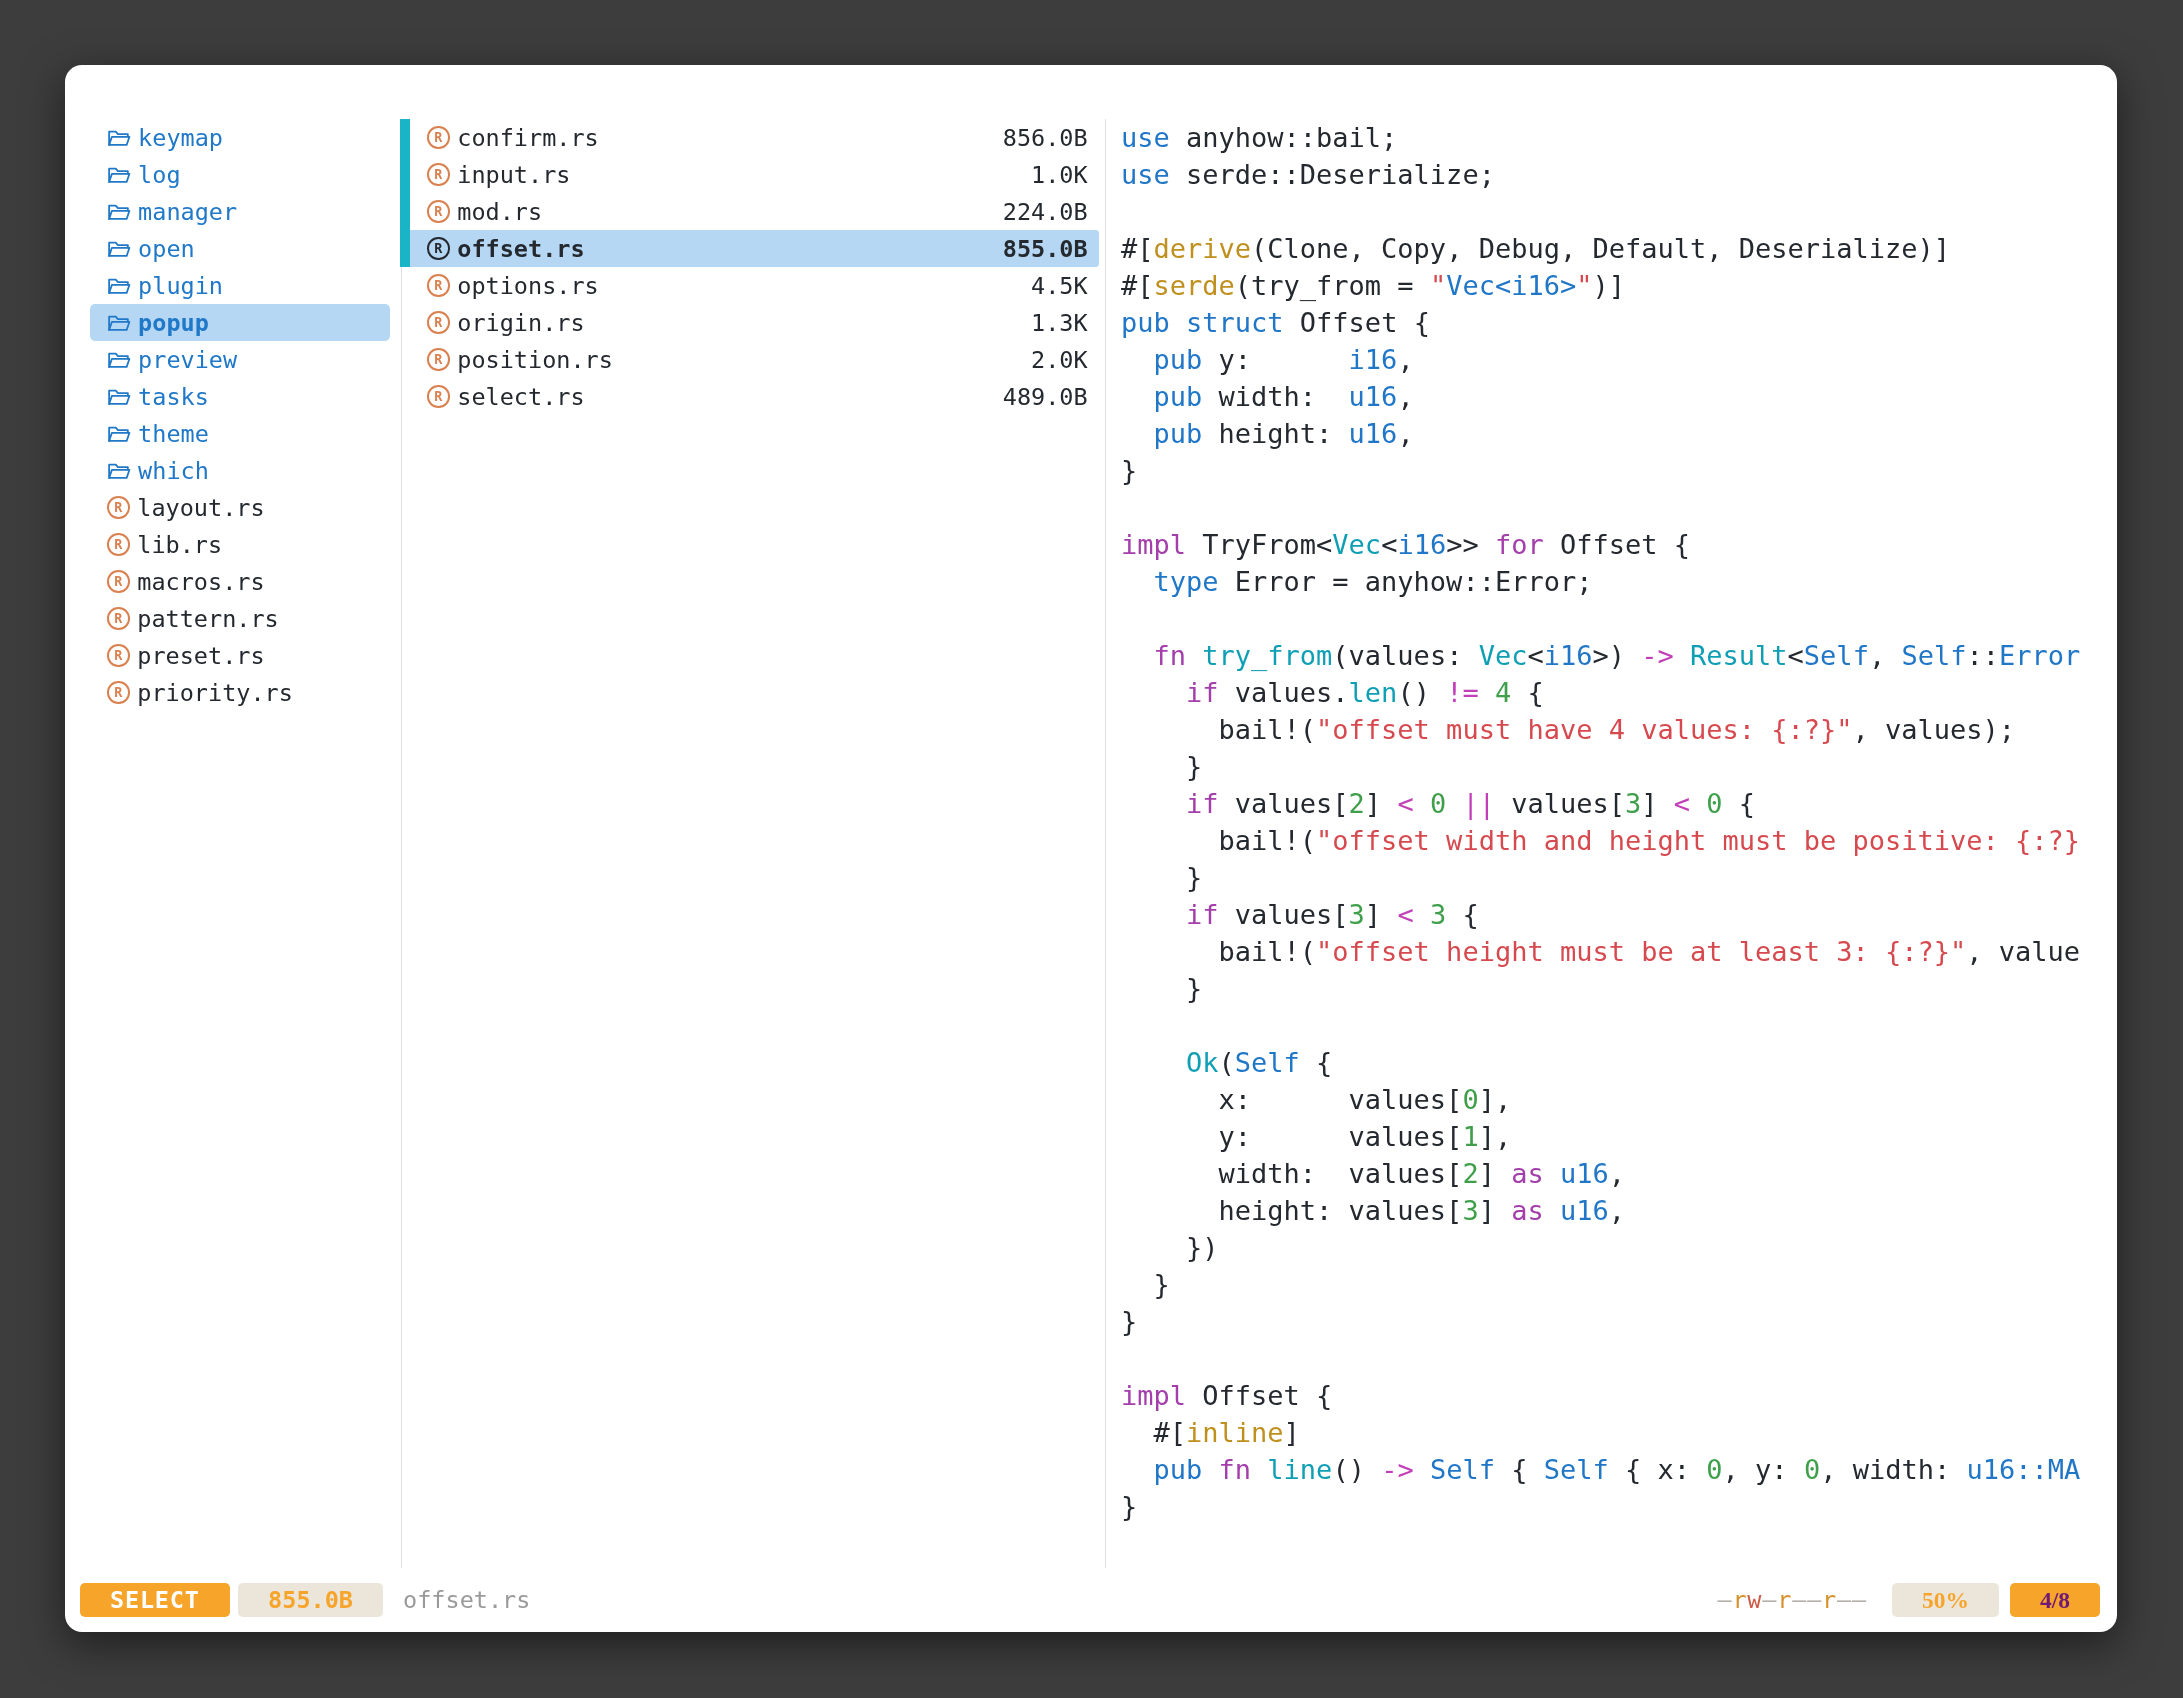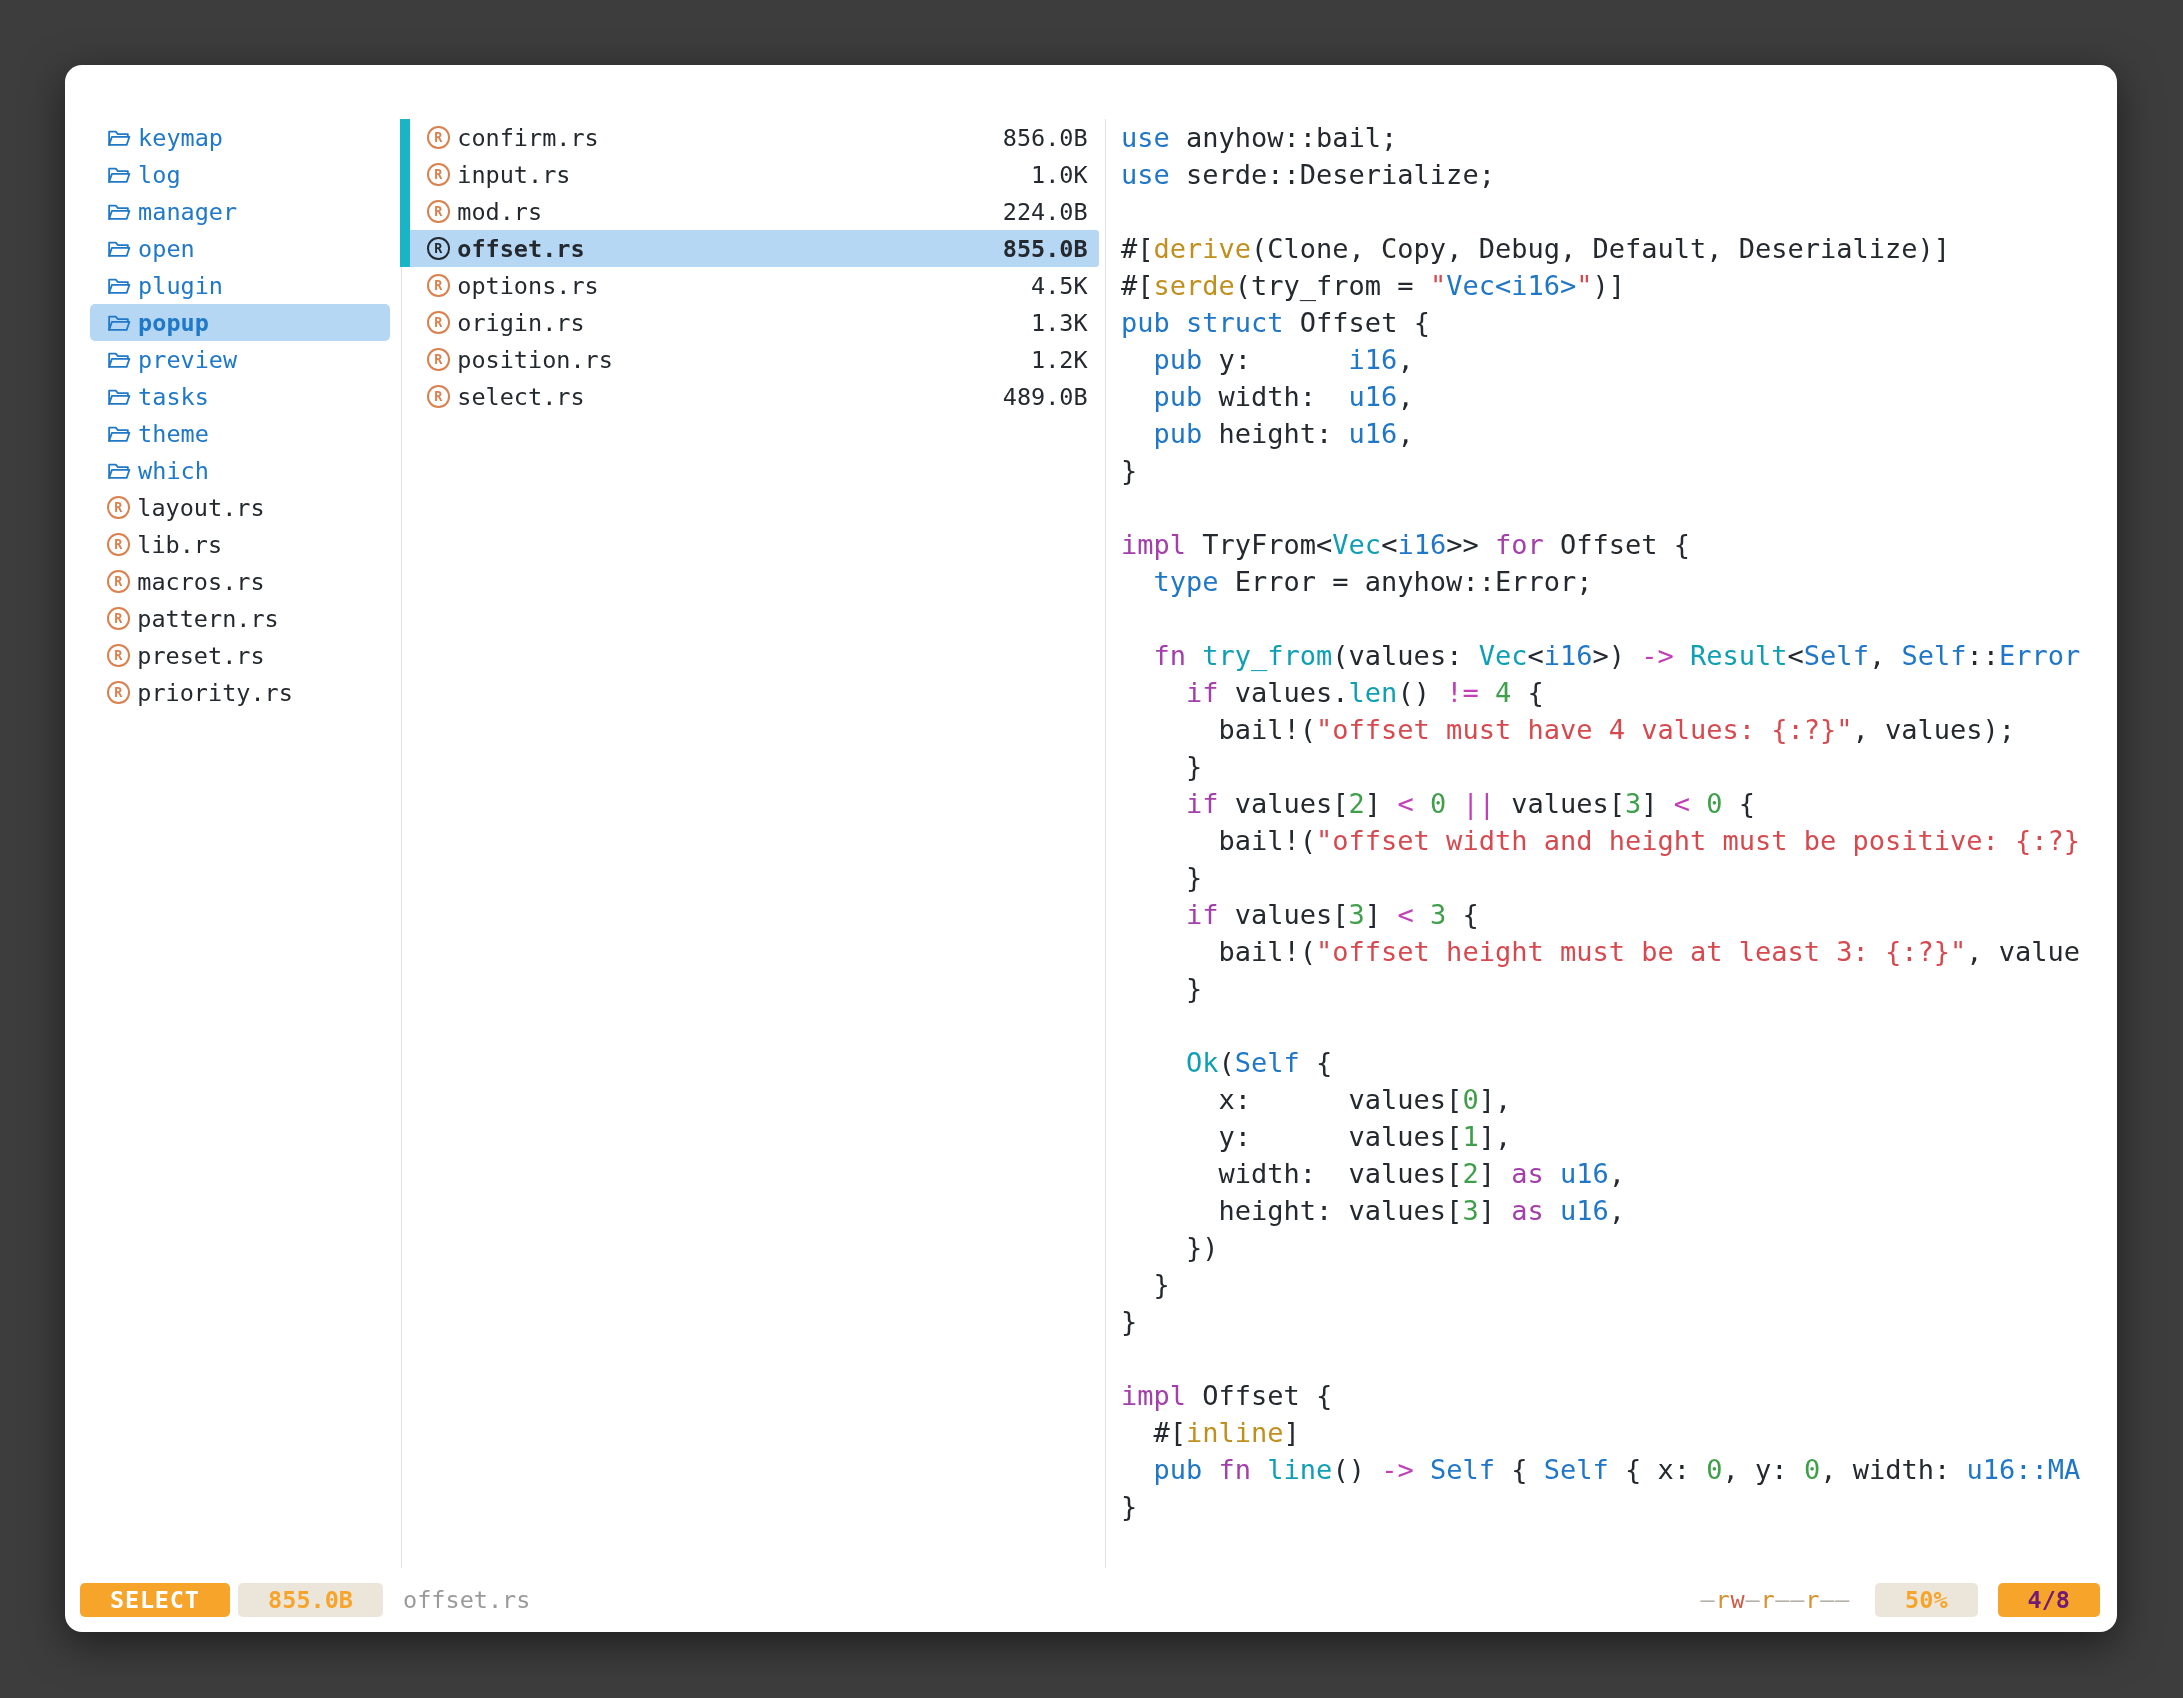--- a/index.html
+++ b/index.html
@@ -59,21 +59,21 @@
   .badge{height:34px;line-height:34px;padding:0 30px;border-radius:5px;
     font-weight:bold;white-space:pre;}
   .badge.mode{background:var(--accent-orange);color:#ffffff;letter-spacing:0.8px;}
   .badge.size{background:var(--badge-bg);color:var(--accent-orange);}
   .sb-filename{color:var(--muted-gray);margin-left:11.7px;white-space:pre;}
   .sb-right{margin-left:auto;display:flex;align-items:center;gap:25px;}
   .perms{white-space:pre;letter-spacing:0.8px;}
   .perms .dash{color:var(--perm-dash);}
   .perms .pr{color:var(--perm-r);}
   .perms .pw{color:var(--perm-w);}
-  .sb-badges{display:flex;align-items:center;gap:20px;}
+  .sb-badges{display:flex;align-items:center;gap:11px;font-family:Liberation Serif, serif;}
   .badge.pct{background:var(--badge-bg);color:var(--accent-orange);}
   .badge.pos{background:var(--accent-orange);color:#701a75;}
 </style>
 </head>
 <body>
 
 <div class="window">
 
   <div class="panes">
     <div class="pane parent">
@@ -252,21 +252,21 @@
           </span>
           <span class="plabel">origin.rs</span>
           <span class="fsize">1.3K</span>
         </div>
         <div class="frow">
           <span class="mark"></span>
           <span class="ricon">
             <i class="rlogo">R</i>
           </span>
           <span class="plabel">position.rs</span>
-          <span class="fsize">1.2K</span>
+          <span class="fsize">2.0K</span>
         </div>
         <div class="frow">
           <span class="mark"></span>
           <span class="ricon">
             <i class="rlogo">R</i>
           </span>
           <span class="plabel">select.rs</span>
           <span class="fsize">489.0B</span>
         </div>
       </div>

